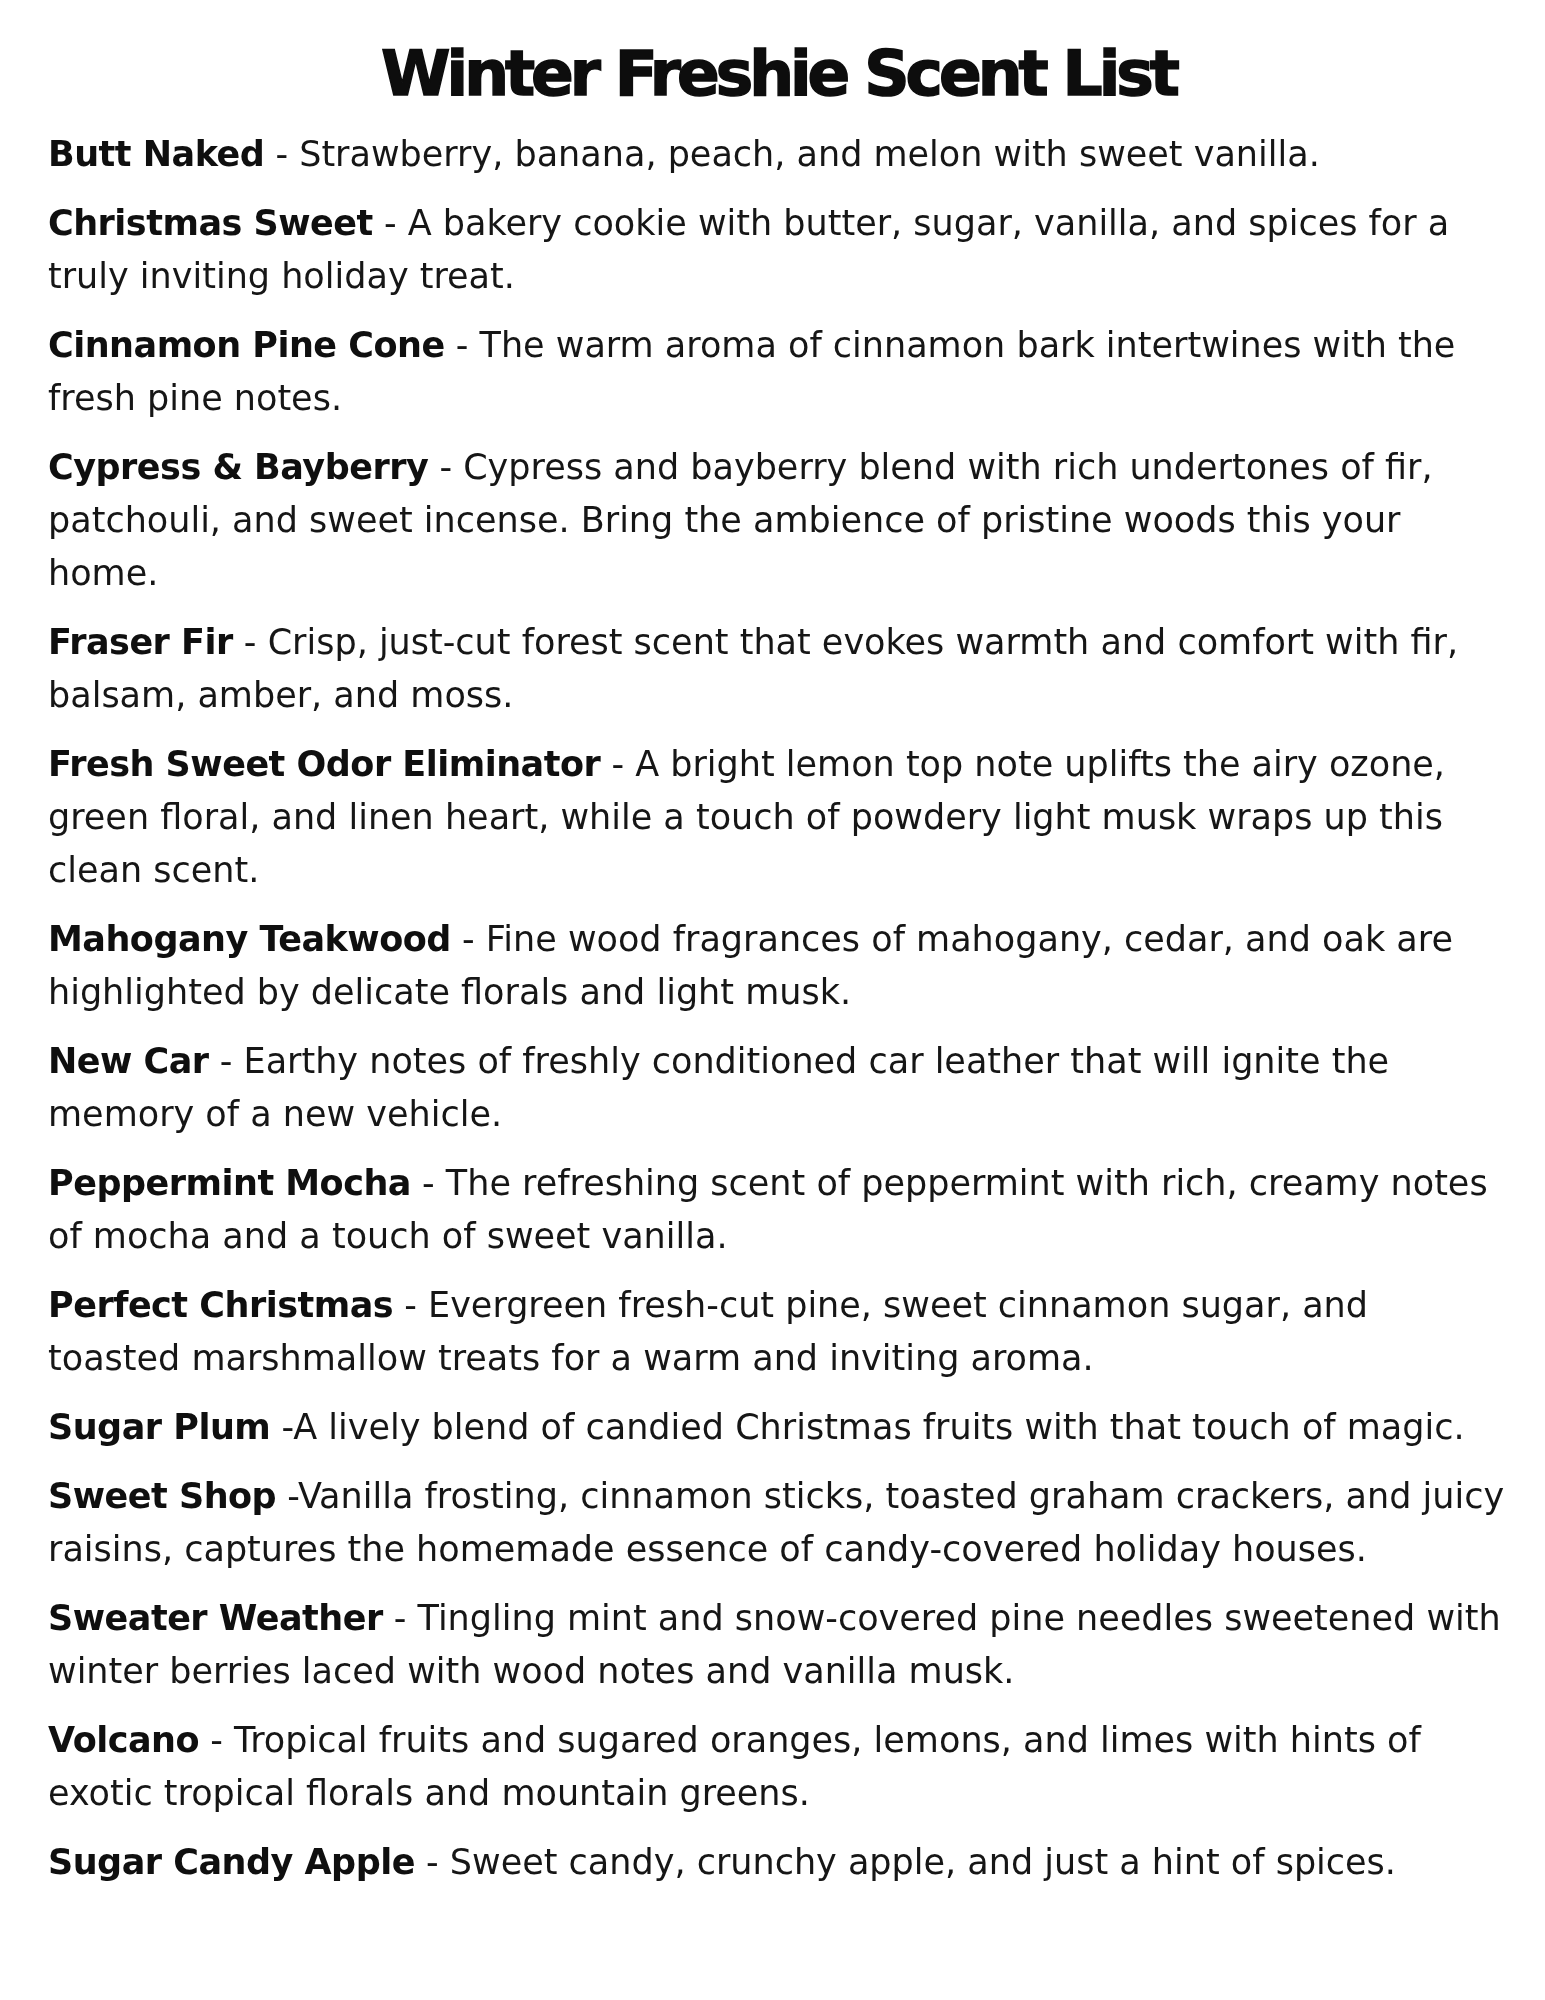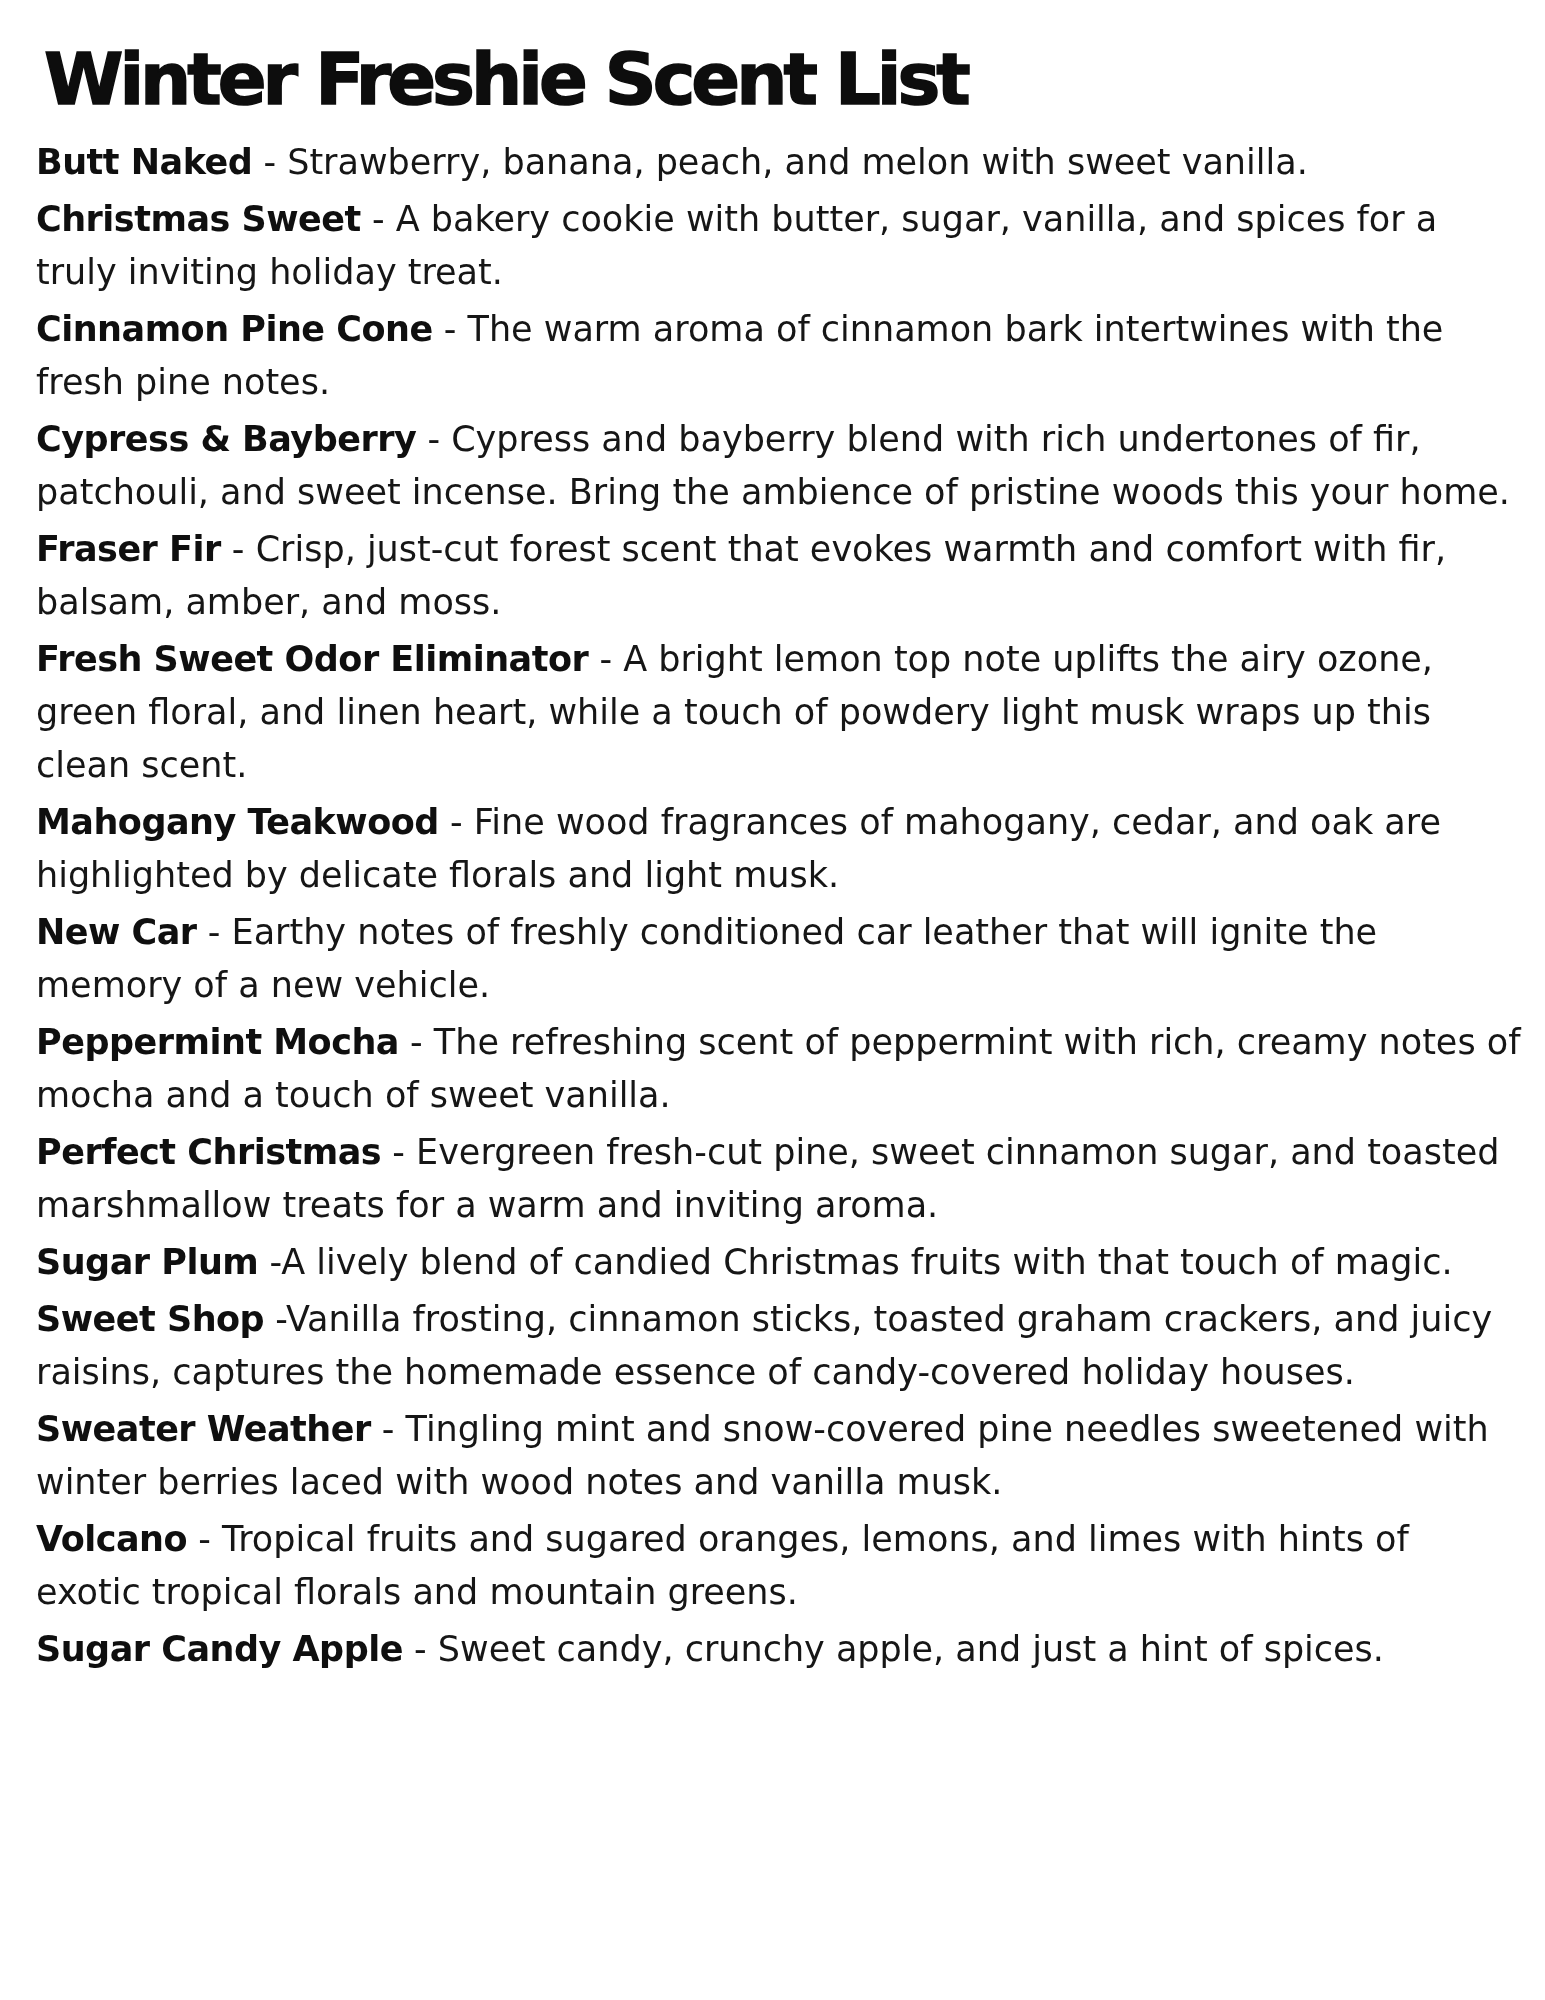--- a/index.html
+++ b/index.html
@@ -15,33 +15,34 @@
     color: #141414;
   }
   .sheet {
     width: 100%;
     height: 100%;
     box-sizing: border-box;
     padding: 0 20px 0 32px;
   }
   .page-title {
     margin: 36px 12px 14px 12px;
-    font-size: 72px;
+    text-align: center;
+    font-size: 63px;
     line-height: 1.2;
     font-weight: bold;
     letter-spacing: -4px;
     -webkit-text-stroke: 1.5px #0d0d0d;
     color: #0d0d0d;
     white-space: nowrap;
   }
   .scent-list {
     margin-top: 14px;
   }
   .scent {
-    margin: 4px;
+    margin: 16px;
     font-size: 35px;
     line-height: 53px;
     color: #161616;
     max-width: 1488px;
   }
   .scent-name {
     font-weight: bold;
     color: #0f0f0f;
     letter-spacing: -0.5px;
   }

